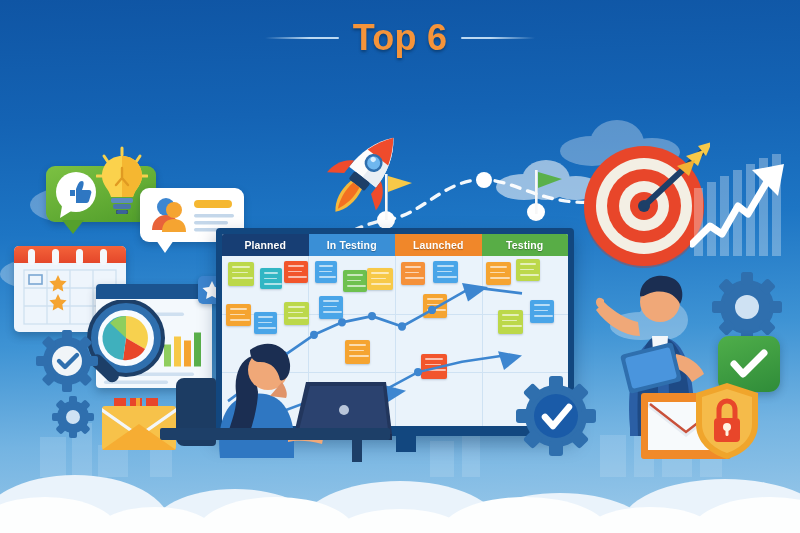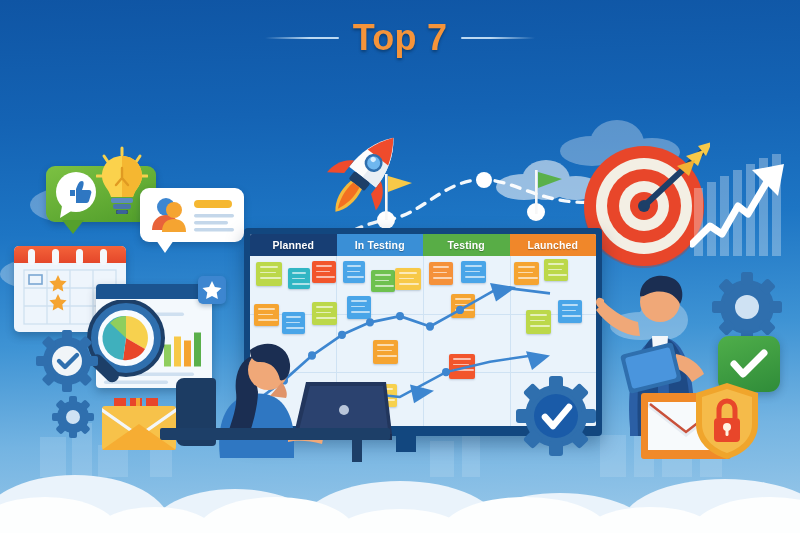--- a/index.html
+++ b/index.html
@@ -33,21 +33,21 @@
   }
   #maintitle{
     margin-top:4px;font-size:45px;font-weight:bold;line-height:1.06;
     color:#f2f9ff;letter-spacing:-.3px;
     text-shadow:0 3px 5px rgba(3,28,58,.5);
     background:linear-gradient(180deg,#ffffff 0%,#ffffff 45%,#cfe6fa 100%);
     -webkit-background-clip:text;background-clip:text;
   }
 
   
-  #board{left:244px;top:228px;width:358px;height:208px;
+  #board{left:216px;top:228px;width:358px;height:208px;
     background:#12477f;border-radius:4px;padding:6px 6px 10px 6px;box-sizing:border-box;
     box-shadow:0 8px 18px rgba(4,30,62,.35);}
   #board-inner{width:100%;height:100%;background:#eef5fc;border-radius:2px;overflow:hidden;position:relative;}
   #board-head{display:flex;height:22px;}
   .col-head{flex:1;display:flex;align-items:center;justify-content:center;
     font-size:10.5px;font-weight:bold;color:#ffffff;letter-spacing:.1px;
     text-shadow:0 1px 1px rgba(0,0,0,.3);}
   #board-body{position:relative;height:calc(100% - 22px);
     background:
       linear-gradient(90deg,rgba(255,255,255,0) 0,rgba(255,255,255,0) 100%),
@@ -151,21 +151,21 @@
       <rect x="662" y="36" width="30" height="34"></rect>
         <rect x="700" y="24" width="22" height="46"></rect>
       <rect x="430" y="34" width="24" height="36"></rect>
         <rect x="462" y="20" width="18" height="50"></rect>
     </g>
   </svg>
 
   <div id="title-block" class="abs">
     <div id="kicker">
       <span class="rule"></span>
-      <span id="kicker-text">Top 7</span>
+      <span id="kicker-text">Top 6</span>
       <span class="rule r2"></span>
     </div>
   </div>
 
   <svg id="rocket" class="abs" viewBox="0 0 86 96">
     <g transform="rotate(38 43 48)">
       <path d="M43 2 C55 16 60 34 60 52 L26 52 C26 34 31 16 43 2 Z" fill="#fdfdfd"></path>
       <path d="M43 2 C55 16 60 34 60 52 L43 52 Z" fill="#e9eef4"></path>
       <path d="M43 2 C49 10 53 18 56 27 L30 27 C33 18 37 10 43 2 Z" fill="#ef4b2c"></path>
       <circle cx="43" cy="34" r="9" fill="#2f6fae"></circle>
@@ -368,22 +368,22 @@
     <rect x="2" y="8" width="74" height="44" rx="3" fill="#f7c24a"></rect>
     <path d="M2 10 L39 36 L76 10 L76 14 L39 40 L2 14 Z" fill="#f3f6f9"></path>
     <path d="M2 52 L39 26 L76 52 Z" fill="#f6ad33"></path>
   </svg>
 
   <div id="board" class="abs">
     <div id="board-inner">
       <div id="board-head">
         <div class="col-head" style="background:#173e74">Planned</div>
         <div class="col-head" style="background:#3a8fd6">In Testing</div>
+        <div class="col-head" style="background:#f0872a">Launched</div>
         <div class="col-head" style="background:#58ad46">Testing</div>
-        <div class="col-head" style="background:#f0872a">Launched</div>
       </div>
       <div id="board-body">
         <div class="vgrid" style="left:86px"></div>
         <div class="vgrid" style="left:173px"></div>
         <div class="vgrid" style="left:260px"></div>
         <div class="hgrid" style="top:58px"></div>
         <div class="hgrid" style="top:116px"></div>
         <div id="notes-layer">
             <div class="note" style="left: 6px; top: 6px; width: 26px; height: 24px; background: rgb(188, 216, 74);">
               <i></i>

